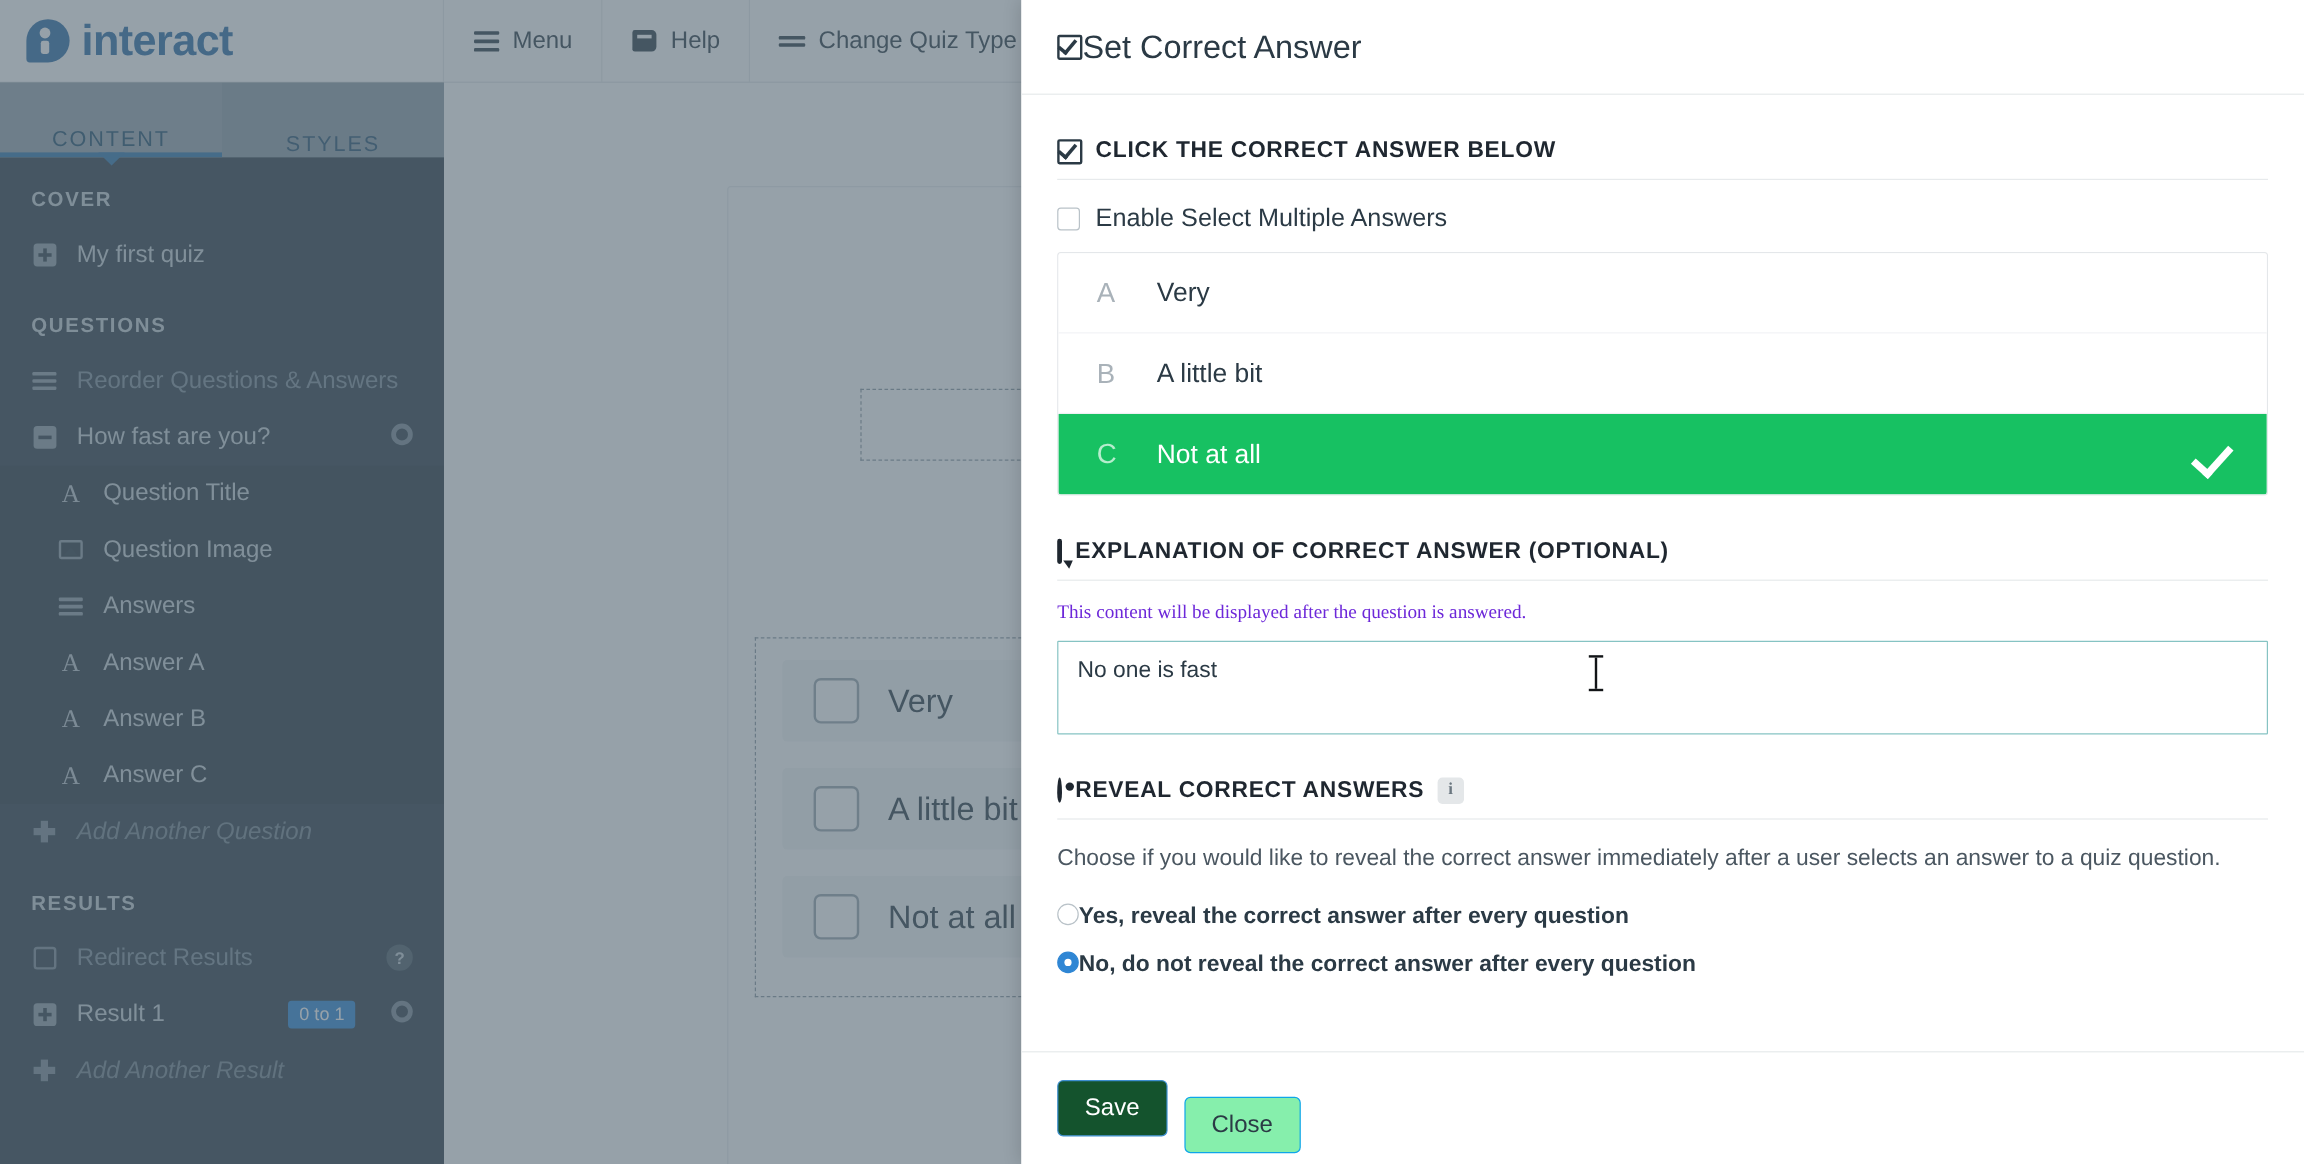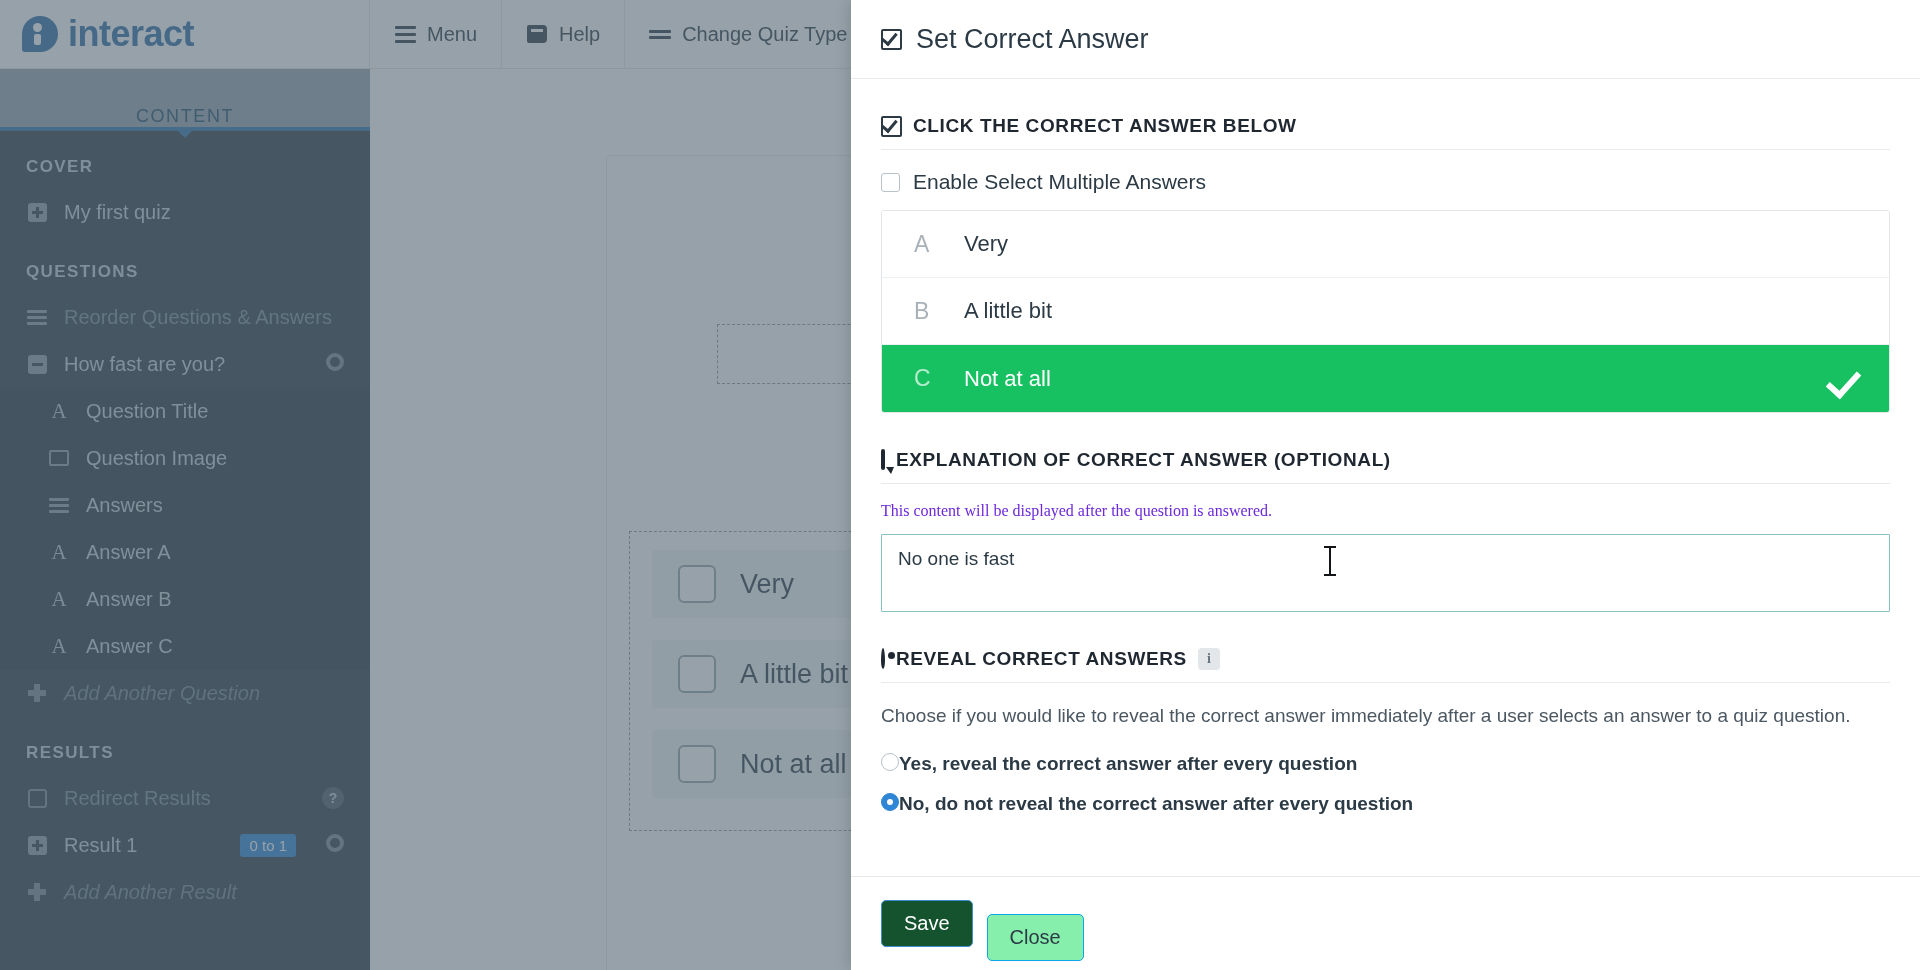--- a/index.html
+++ b/index.html
@@ -115,21 +115,21 @@
   .ans-txt { font-size: 27px; color: #2b3a45; }
   .drop-zone { position: absolute; left: 256px; top: 710px; width: 660px; height: 72px; }
 
   
   .modal {
     position: absolute; z-index: 60; top: 0; right: 0; width: 1069px; height: 970px;
     background: #ffffff; box-shadow: -2px 0 14px rgba(0,0,0,.14);
     display: flex; flex-direction: column;
   }
   .modal-head {
-    height: 79px; flex: 0 0 79px; display: flex; align-items: center; gap: 14px;
+    height: 79px; flex: 0 0 79px; display: flex; align-items: center; 
     padding: 0 30px; border-bottom: 1px solid #e7eaec;
   }
   .modal-title { font-size: 27px; color: #2b3a45; }
   .modal-body { flex: 1; overflow: hidden; padding: 0 30px; }
   .modal-foot {
     flex: 0 0 94px; border-top: 1px solid #e7eaec; display: flex; align-items: center;
     gap: 14px; padding: 0 30px;
   }
 
   .cbx-glyph { width: 21px; height: 21px; position: relative; flex: 0 0 21px; }
@@ -251,20 +251,23 @@
             </span>
           </span>
         <span>Change Quiz Type</span>
       </div>
     </div>
 
     <div class="sidebar">
       <div class="tabs">
         <div class="tab active">
           <span>CONTENT</span>
+        </div>
+        <div class="tab">
+          <span>STYLES</span>
         </div>
       </div>
 
       <div class="sb-head">COVER</div>
       <div class="sb-row">
         <span class="sb-ico">
             <span class="sq plus"></span>
           </span>
         <span>My first quiz</span>
       </div>

